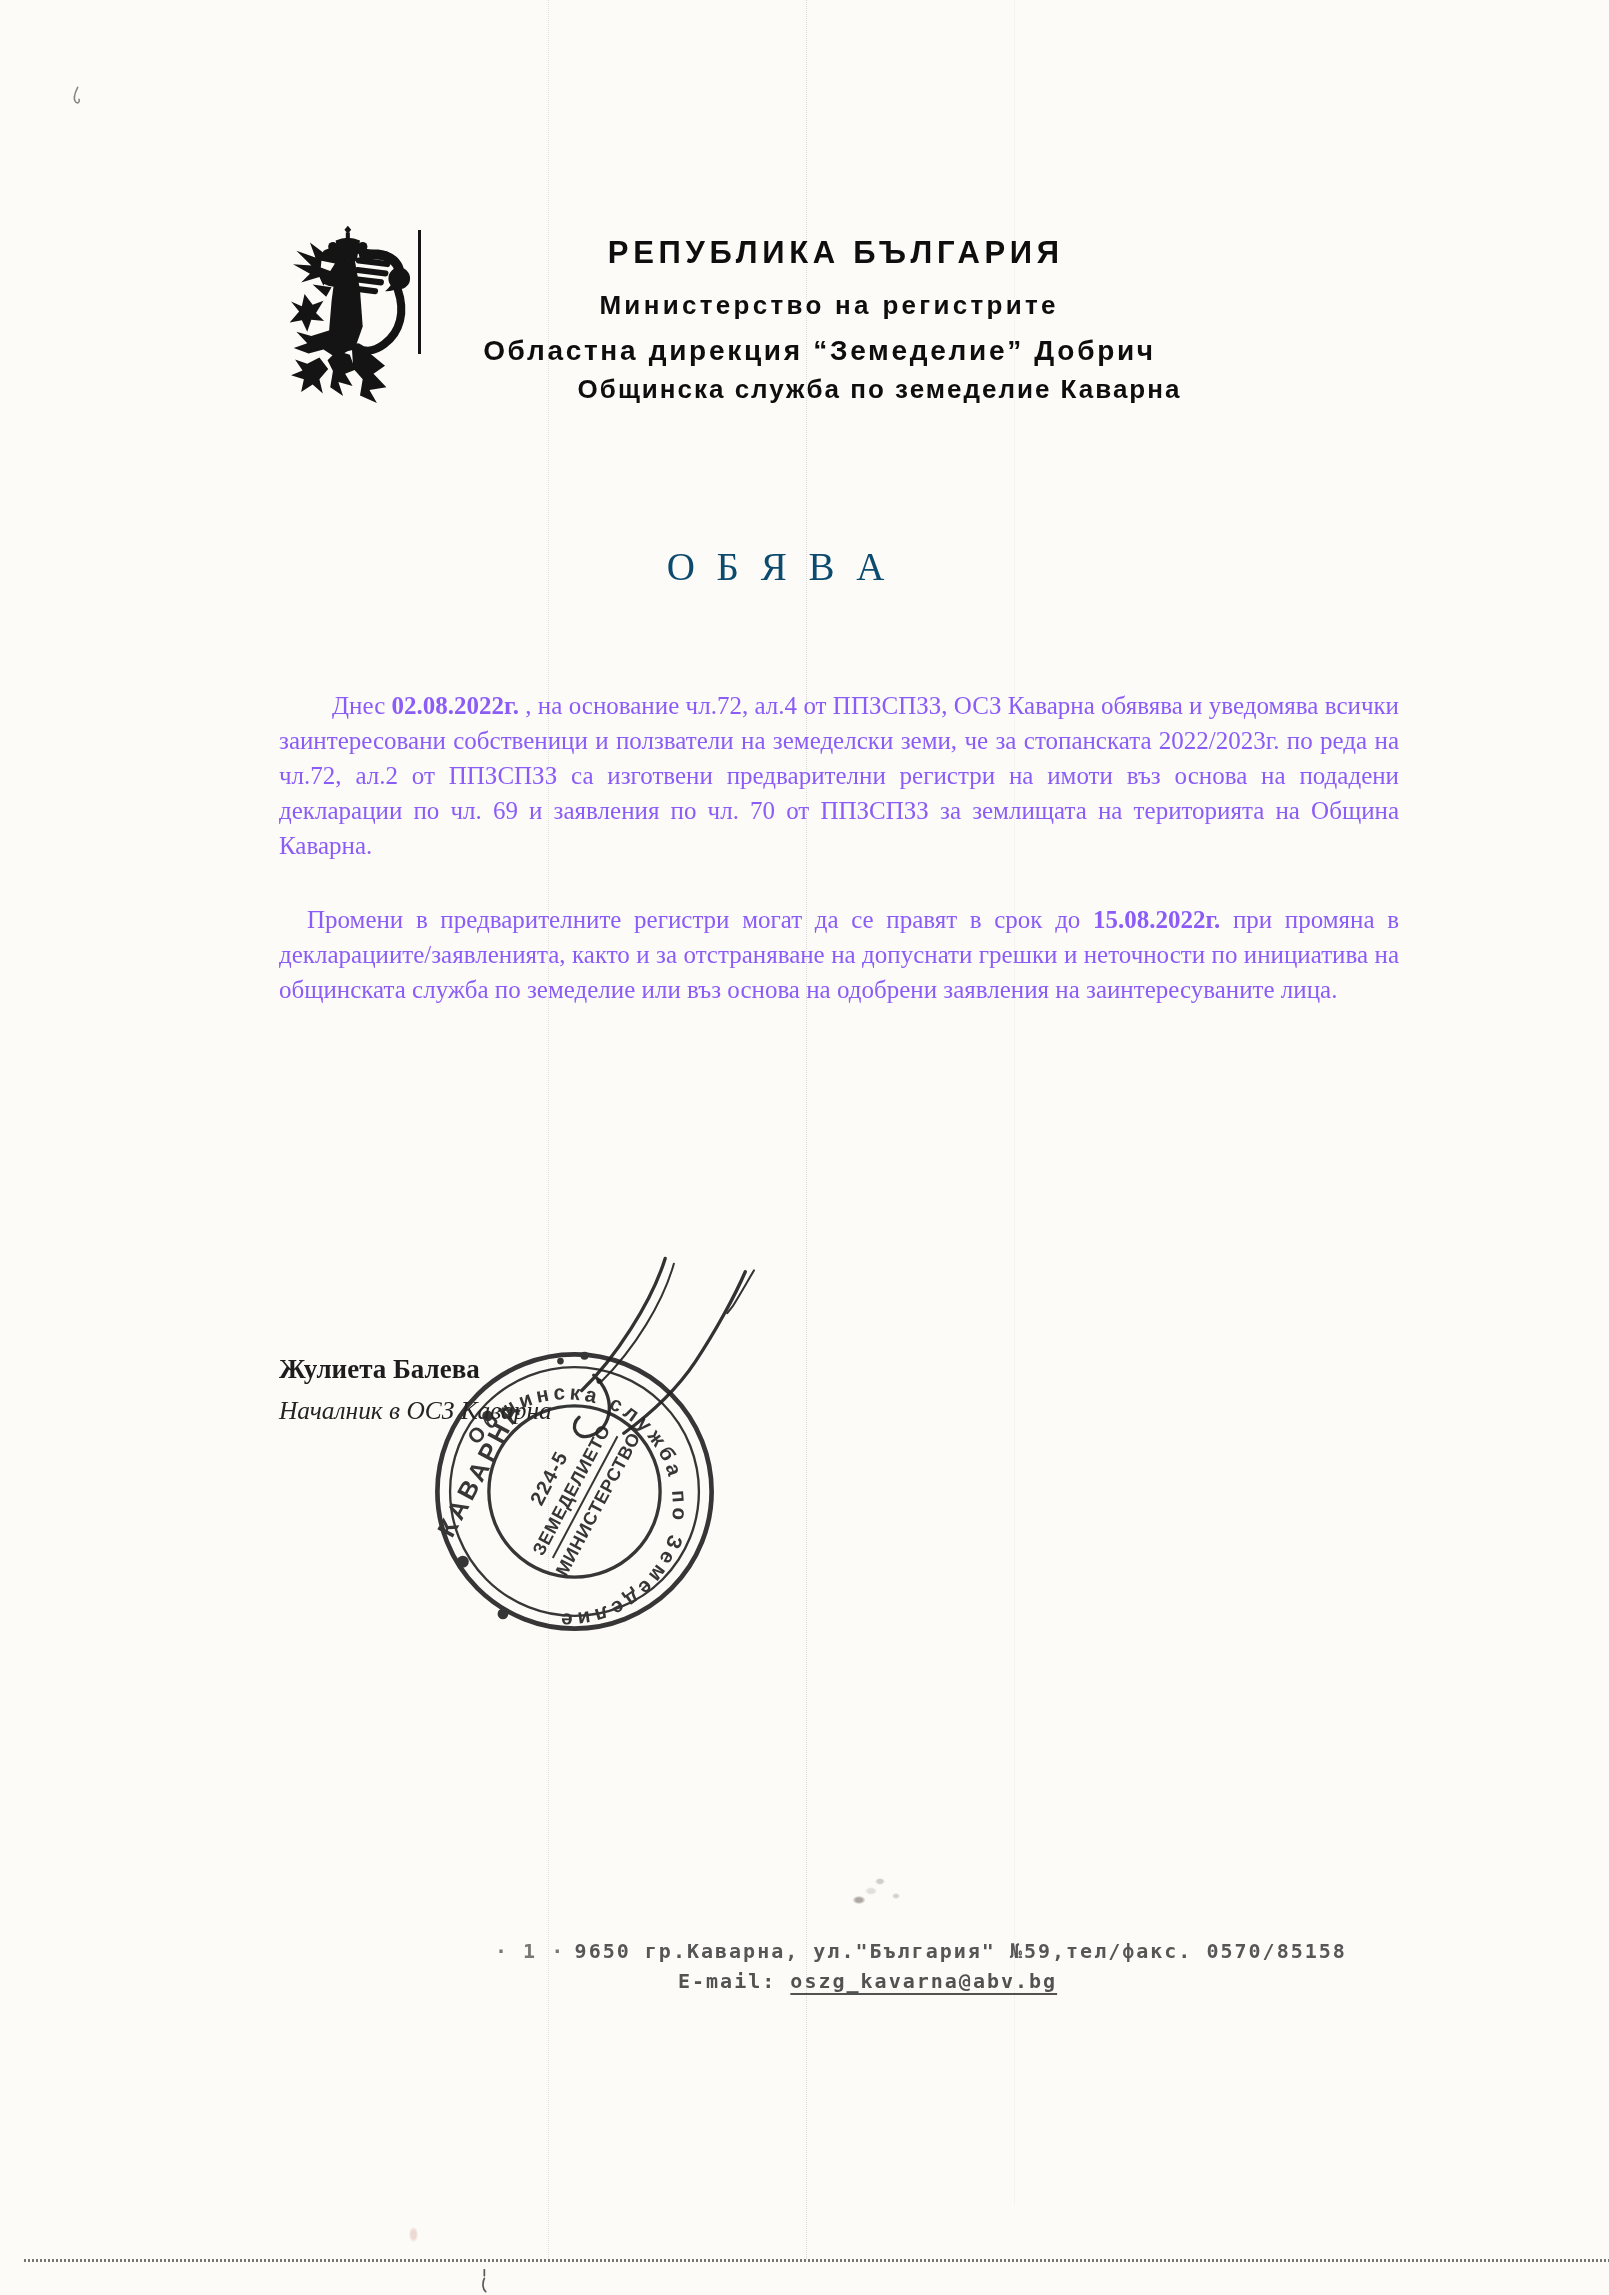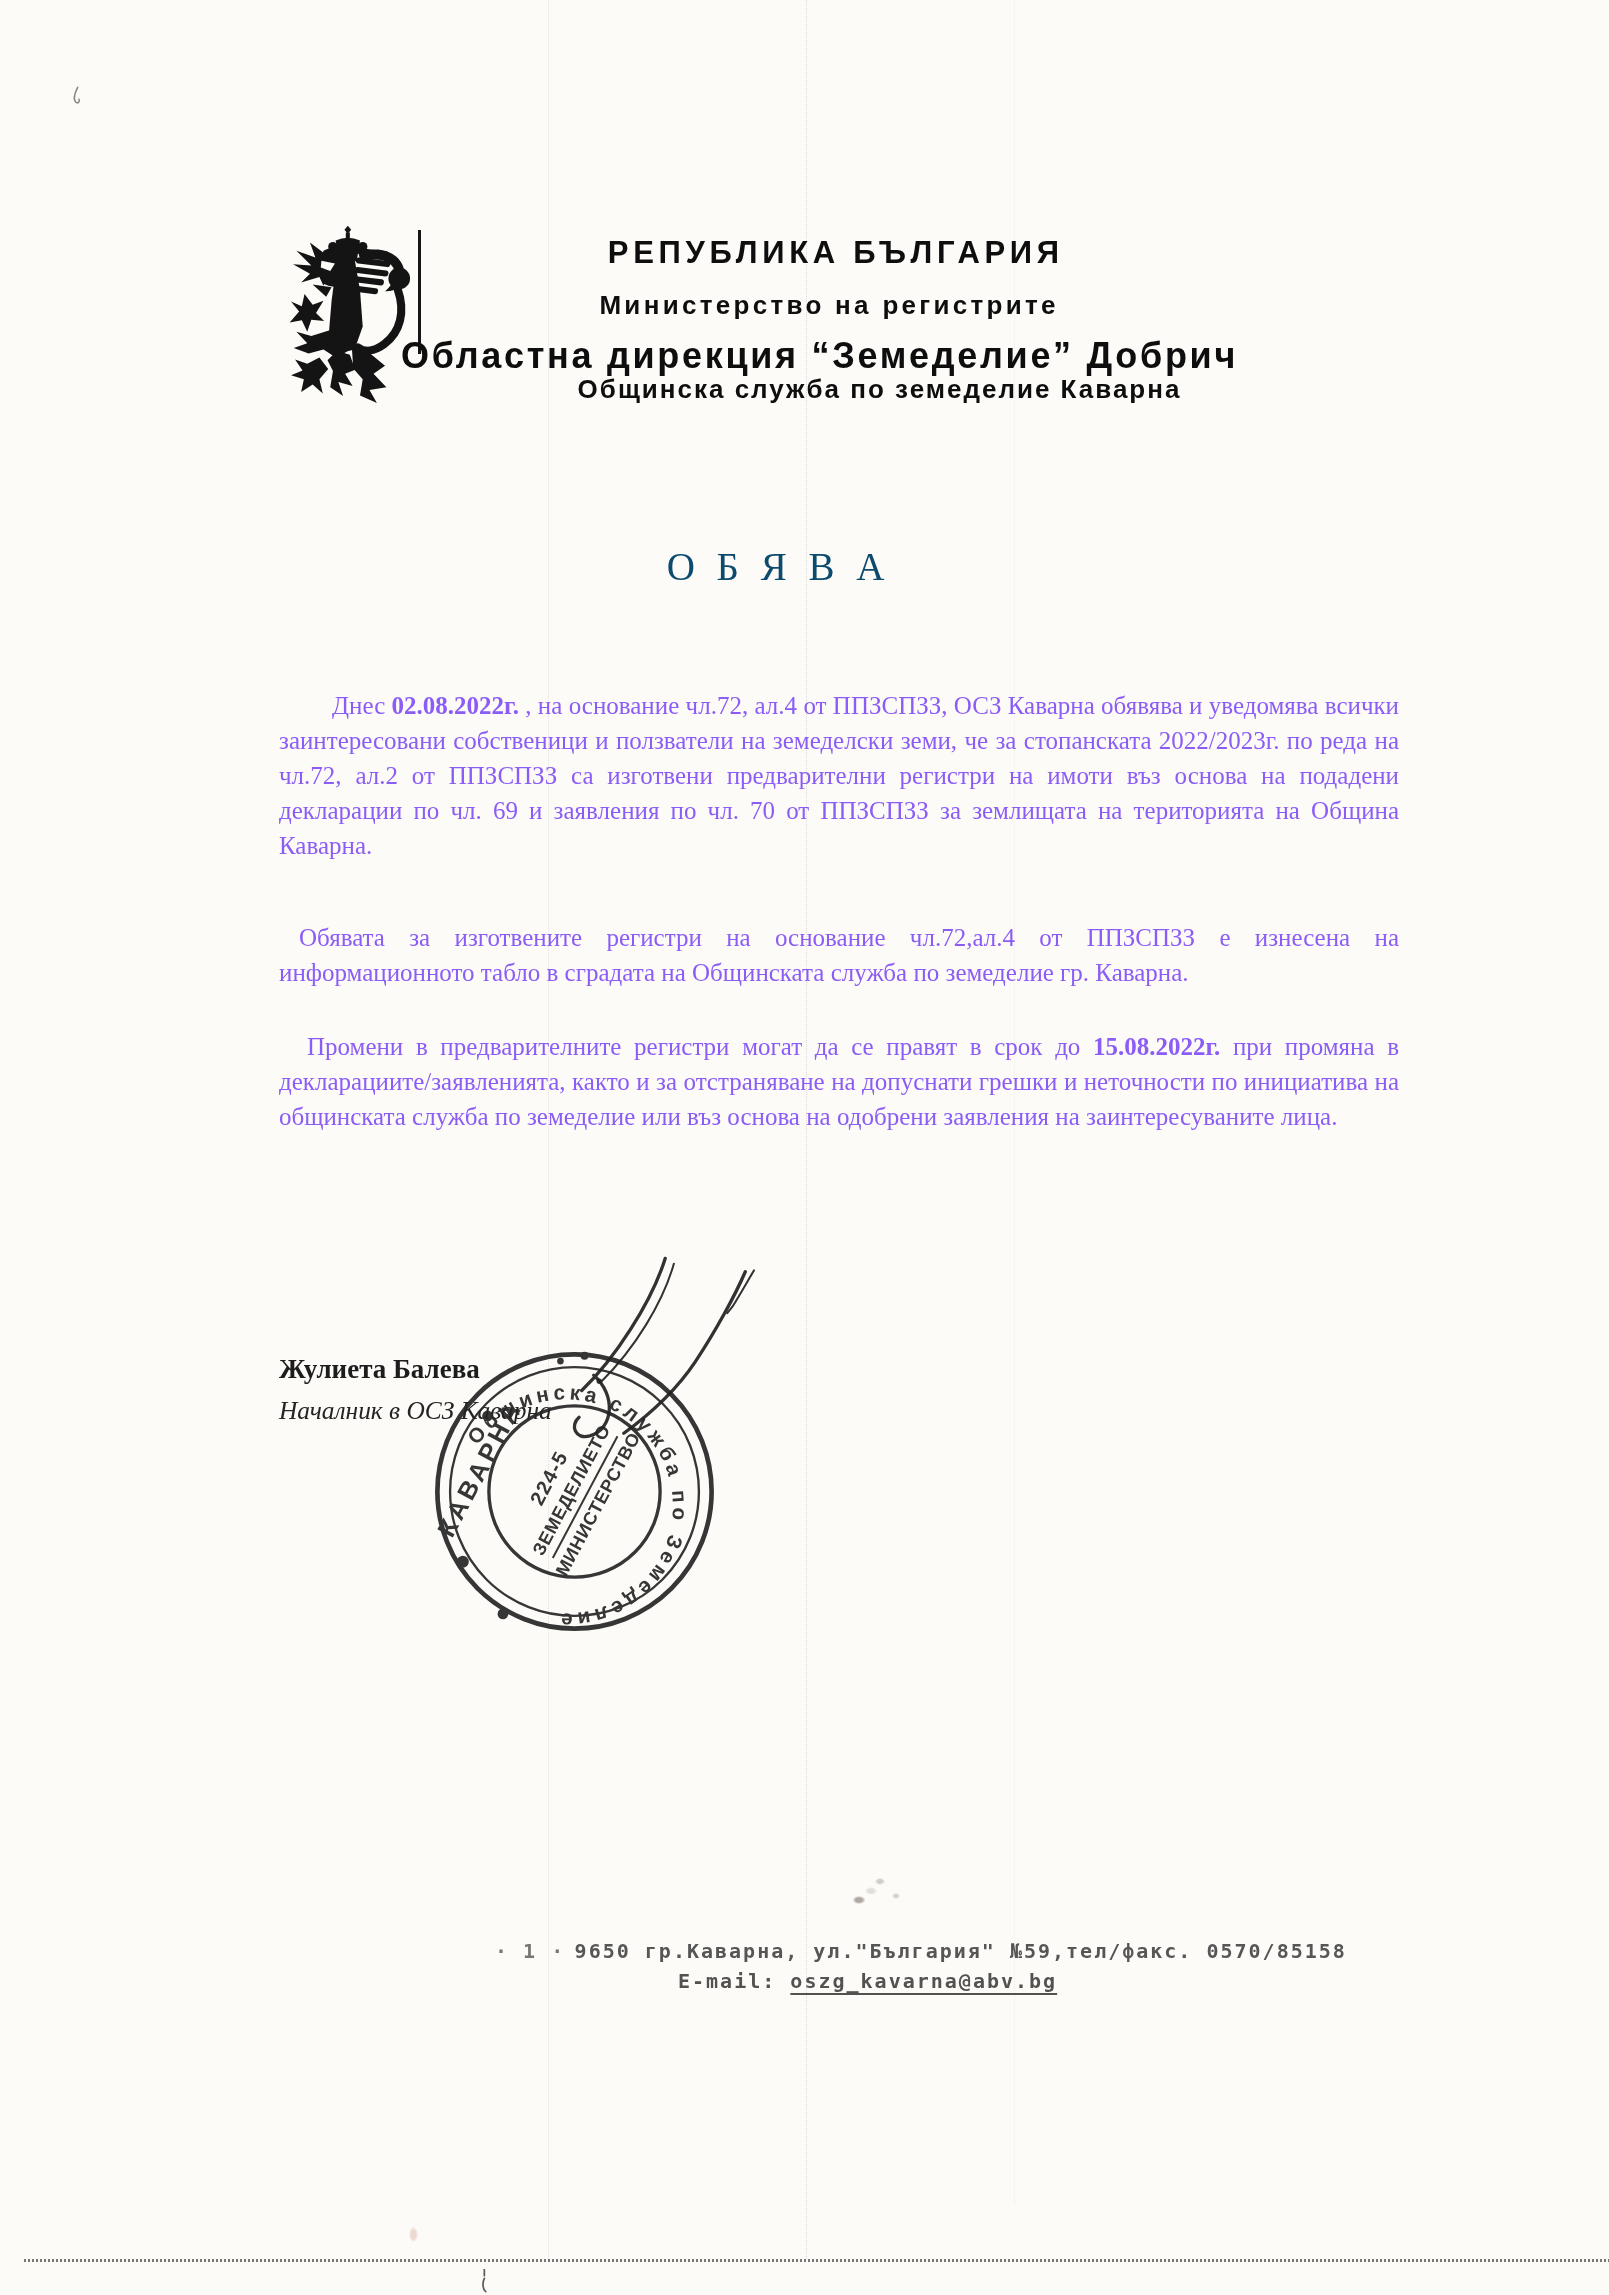--- a/index.html
+++ b/index.html
@@ -28,21 +28,21 @@
   }
   .smudge-pink{position:absolute;left:409px;top:2227px;width:9.4px;height:14.7px;opacity:.3;
     background:radial-gradient(ellipse at center,#c98a7a 0 40%,rgba(201,138,122,0) 75%);}
   
   .divider{position:absolute;left:418px;top:230px;width:3.3px;height:124px;background:#151515;}
   .hdr{position:absolute;left:428px;top:0;width:849px;text-align:center;
        font-family:"Liberation Sans", sans-serif;font-weight:bold;color:#0e0e0e;}
   .hdr-line{position:absolute;left:0;width:100%;white-space:nowrap;}
   .hdr-1{top:235px;font-size:31px;letter-spacing:4.7px;transform:translateX(-16.7px);}
   .hdr-2{top:290px;font-size:26px;letter-spacing:3.3px;transform:translateX(-23.4px);}
-  .hdr-3{top:335px;font-size:36px;letter-spacing:2.7px;transform:translateX(-33px);}
+  .hdr-3{top:335px;font-size:28px;letter-spacing:2.7px;transform:translateX(-33px);}
   .hdr-4{top:374px;font-size:26px;letter-spacing:2px;transform:translateX(27px);}
   
   .doc-title{
     position:absolute;left:279px;top:523px;width:1119px;text-align:center;
     font-size:39px;font-weight:normal;letter-spacing:6px;color:#0c4a6e;
     transform:translateX(-60px);white-space:nowrap;margin-top:21px;
   }
   
   .body-text{position:absolute;left:279px;top:688px;width:1120px;
     font-size:25px;line-height:35px;text-align:justify;color:#8b5cf6;}
@@ -139,21 +139,20 @@
     <div class="hdr-line hdr-1">РЕПУБЛИКА БЪЛГАРИЯ</div>
     <div class="hdr-line hdr-2">Министерство на регистрите</div>
     <div class="hdr-line hdr-3">Областна дирекция “Земеделие” Добрич</div>
     <div class="hdr-line hdr-4">Общинска служба по земеделие Каварна</div>
   </div>
 
   <div class="doc-title">О Б Я В А</div>
 
   <div class="body-text">
     <p class="p1"><span>Днес </span><span class="b">02.08.2022г.</span><span> , на основание чл.72, ал.4 от ППЗСПЗЗ, ОСЗ Каварна обявява и уведомява всички заинтересовани собственици и ползватели на земеделски земи, че за стопанската 2022/2023г. по реда на чл.72, ал.2 от ППЗСПЗЗ са изготвени предварителни регистри на имоти въз основа на подадени декларации по чл. 69 и заявления по чл. 70 от ППЗСПЗЗ за землищата на територията на Община Каварна.</span></p>
-    <p class="p2">Обявата за изготвените регистри на основание чл.72,ал.4 от ППЗСПЗЗ е изнесена на информационното табло в сградата на Общинската служба по земеделие гр. Каварна.</p>
     <p class="p4"><span>Промени в предварителните регистри могат да се правят в срок до </span><span class="b">15.08.2022г.</span><span> при промяна в декларациите/заявленията, както и за отстраняване на допуснати грешки и неточности по инициатива на общинската служба по земеделие или въз основа на одобрени заявления на заинтересуваните лица.</span></p>
   </div>
 
   <div class="sig">
     <div class="sig-name">Жулиета Балева</div>
     <div class="sig-pos">Началник в ОСЗ Каварна</div>
   </div>
 
   <svg class="stamp" viewBox="0 0 450 450">
     <g stroke="#262626" fill="none">

